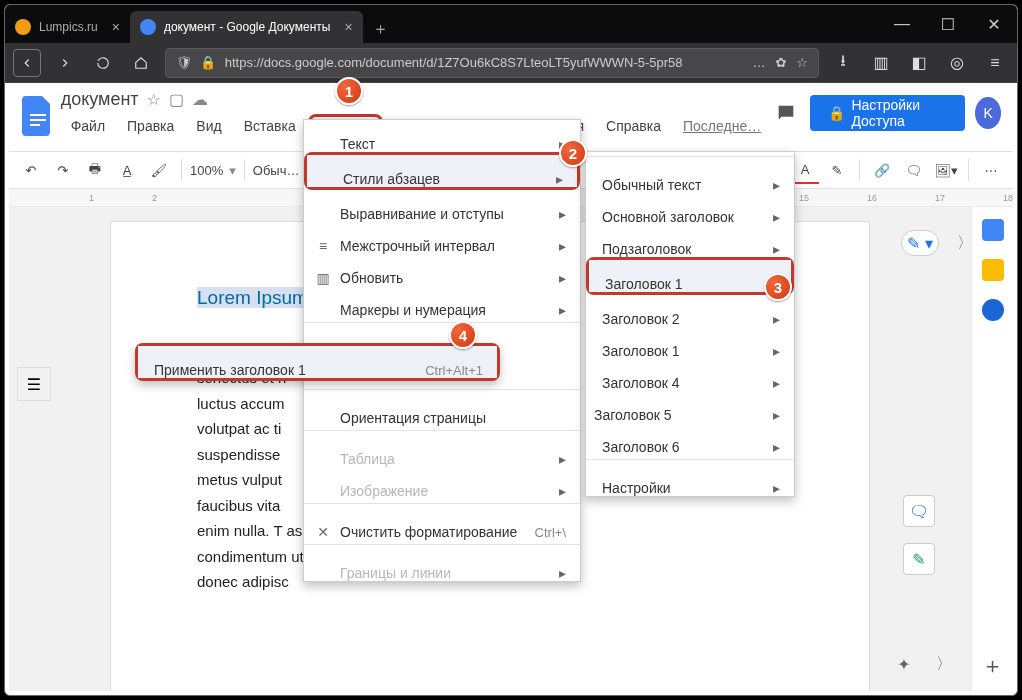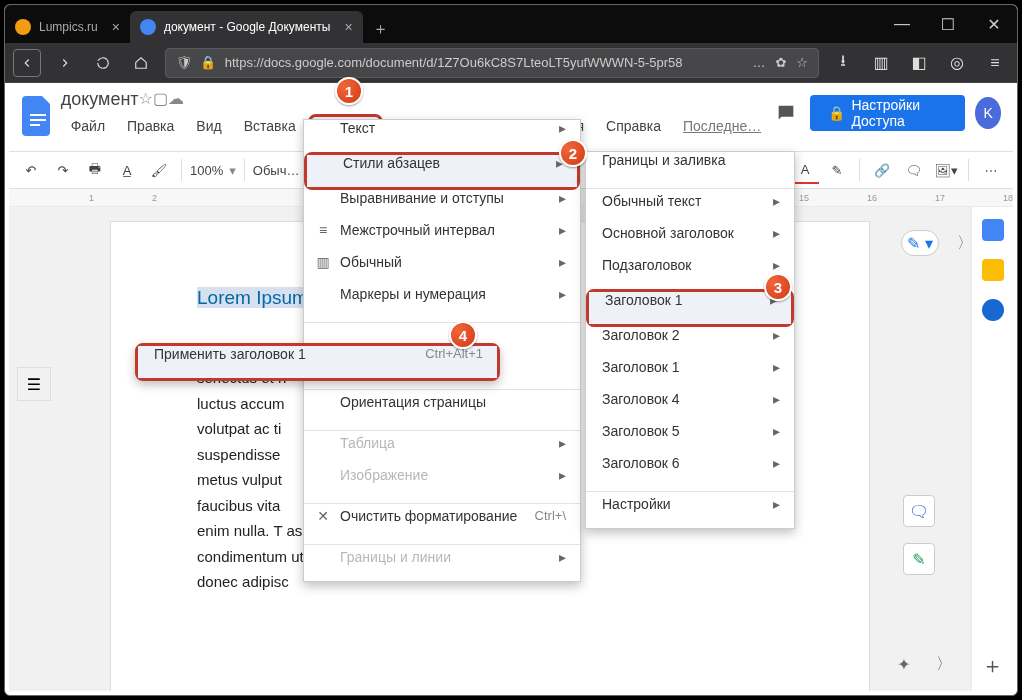--- a/index.html
+++ b/index.html
@@ -18,42 +18,42 @@
 .nav-b{width:28px;height:28px;display:flex;align-items:center;justify-content:center;border-radius:4px}
 .nav-b svg{stroke:#ddd}
 .url-field{flex:1;height:30px;background:#474749;border:1px solid #5a5a5c;border-radius:4px;display:flex;align-items:center;padding:0 10px;gap:8px;font-size:13px;color:#ccc}
 .url-field .lock{color:#2ecc71}
 .icon-btn{width:28px;height:28px;display:flex;align-items:center;justify-content:center}
 .gdoc{position:absolute;top:78px;left:4px;right:4px;bottom:4px;background:#fff}
 .gd-head{height:68px;padding:6px 12px 0;display:flex;align-items:start}
 .gd-logo{width:40px;height:54px;display:flex;align-items:center;justify-content:center}
 .gd-logo svg{width:32px;height:40px}
 .gd-tblock{flex:1;margin-left:6px}
-.gd-title{display:flex;align-items:flex-start;gap:0}
+.gd-title{display:flex;align-items:center;gap:8px}
 .gd-title .name{font-size:18px;color:#444}
 .gd-title .ti{color:#888;font-size:16px}
 .gd-menu{display:flex;gap:2px;font-size:14px;color:#444;margin-top:4px}
 .gd-menu span{padding:4px 10px;border-radius:3px}
 .gd-menu .h{border:3px solid #c0392b;border-radius:8px;background:#eef2f8}
 .gd-hr{display:flex;align-items:center;gap:10px;margin-top:6px}
 .cbtn{width:36px;height:36px;display:flex;align-items:center;justify-content:center}
 .share{background:#1a73e8;color:#fff;height:36px;padding:0 18px;border-radius:4px;display:flex;align-items:center;gap:6px;font-size:14px}
 .avatar{width:32px;height:32px;border-radius:50%;background:#4b6bdb;color:#fff;display:flex;align-items:center;justify-content:center;font-size:14px}
 .toolbar{height:38px;border-top:1px solid #e0e0e0;border-bottom:1px solid #e0e0e0;display:flex;align-items:center;padding:0 8px;gap:4px;font-size:13px;color:#444}
 .tb{width:28px;height:28px;display:flex;align-items:center;justify-content:center;position:relative}
 .sep{width:1px;height:22px;background:#ddd;margin:0 4px}
 .ruler{height:18px;background:#f7f7f7;border-bottom:1px solid #eaeaea;display:flex;align-items:center;font-size:9px;color:#999;padding-left:80px;gap:58px}
 .page-area{position:absolute;top:124px;left:0;right:42px;bottom:0;background:#f1f1f1;overflow:hidden}
 .page{width:760px;background:#fff;border:1px solid #ddd;margin:14px auto;padding:60px 86px;font-size:15px;color:#222;line-height:1.7;min-height:700px}
 .page .head{font-size:19px;color:#0369a1;background:#d6e0f0}
 .right-rail{position:absolute;top:124px;right:0;width:42px;bottom:0;background:#fff;border-left:1px solid #eaeaea;display:flex;flex-direction:column;align-items:center;padding-top:12px;gap:18px}
 .rr-ic{width:22px;height:22px;border-radius:4px}
 .outline{position:absolute;left:8px;top:160px;width:34px;height:34px;border:1px solid #ddd;display:flex;align-items:center;justify-content:center}
 .menu{position:absolute;background:#fff;border:1px solid #ccc;box-shadow:0 4px 10px rgba(0,0,0,.25);font-size:14px;color:#333}
-.menu-i{height:32px;display:flex;align-items:flex-start;padding:0 14px 0 36px;gap:10px;position:relative;white-space:nowrap}
+.menu-i{height:32px;display:flex;align-items:flex-end;padding:0 14px 0 36px;gap:10px;position:relative;white-space:nowrap}
 .menu-i .arr{margin-left:auto;color:#666}
 .menu-i .sc{margin-left:auto;color:#888;font-size:13px}
 .menu-i.dis{color:#b7b7b7}
 .menu-sep{height:1px;background:#e2e2e2;margin:4px 0}
 .menu-ic{position:absolute;left:10px;width:18px;text-align:center;color:#666}
 .hlbox{border:3px solid #c0392b;border-radius:8px}
 .badge{position:absolute;width:28px;height:28px;border-radius:50%;background:radial-gradient(circle at 30% 30%,#f2663c,#d13a12);border:2px solid #fff;color:#fff;font-weight:bold;display:flex;align-items:center;justify-content:center;font-size:15px;box-shadow:0 1px 2px rgba(0,0,0,.4)}
 .float-col{position:absolute;right:78px;top:412px;display:flex;flex-direction:column;gap:16px}
 .fc{width:32px;height:32px;border:1px solid #ccc;border-radius:4px;background:#fff;display:flex;align-items:center;justify-content:center;color:#1b66c9}
 .pencil{position:absolute;right:74px;top:147px;width:38px;height:26px;border:1px solid #ccc;border-radius:14px;background:#fff;display:flex;align-items:center;justify-content:center;color:#1a73e8}
@@ -252,21 +252,21 @@
           <span>Выравнивание и отступы</span>
           <span class="arr">▸</span>
         </div>
       <div class="menu-i">
           <span class="menu-ic">≡</span>
           <span>Межстрочный интервал</span>
           <span class="arr">▸</span>
         </div>
       <div class="menu-i">
           <span class="menu-ic">▥</span>
-          <span>Обычный</span>
+          <span>Обновить</span>
           <span class="arr">▸</span>
         </div>
       <div class="menu-i">
           <span>Маркеры и нумерация</span>
           <span class="arr">▸</span>
         </div>
       <div class="menu-sep"></div>
       <div style="height:58px"></div>
       <div class="menu-sep"></div>
       <div class="menu-i">
@@ -288,23 +288,20 @@
           <span class="sc">Ctrl+\</span>
         </div>
       <div class="menu-sep"></div>
       <div class="menu-i dis">
           <span>Границы и линии</span>
           <span class="arr">▸</span>
         </div>
     </div>
 
     <div class="menu" style="left:576px;top:68px;width:210px">
-      <div class="menu-i" style="padding-left:16px">
-          <span>Границы и заливка</span>
-        </div>
       <div class="menu-sep"></div>
       <div class="menu-i" style="padding-left:16px">
           <span>Обычный текст</span>
           <span class="arr">▸</span>
         </div>
       <div class="menu-i" style="padding-left:16px">
           <span>Основной заголовок</span>
           <span class="arr">▸</span>
         </div>
       <div class="menu-i" style="padding-left:16px">
@@ -322,21 +319,21 @@
           <span class="arr">▸</span>
         </div>
       <div class="menu-i" style="padding-left:16px">
           <span>Заголовок 1</span>
           <span class="arr">▸</span>
         </div>
       <div class="menu-i" style="padding-left:16px">
           <span>Заголовок 4</span>
           <span class="arr">▸</span>
         </div>
-      <div class="menu-i" style="padding-left:16px">
+      <div class="menu-i" style="padding-left:8px">
           <span>Заголовок 5</span>
           <span class="arr">▸</span>
         </div>
       <div class="menu-i" style="padding-left:16px">
           <span>Заголовок 6</span>
           <span class="arr">▸</span>
         </div>
       <div class="menu-sep"></div>
       <div class="menu-i" style="padding-left:16px">
           <span>Настройки</span>

